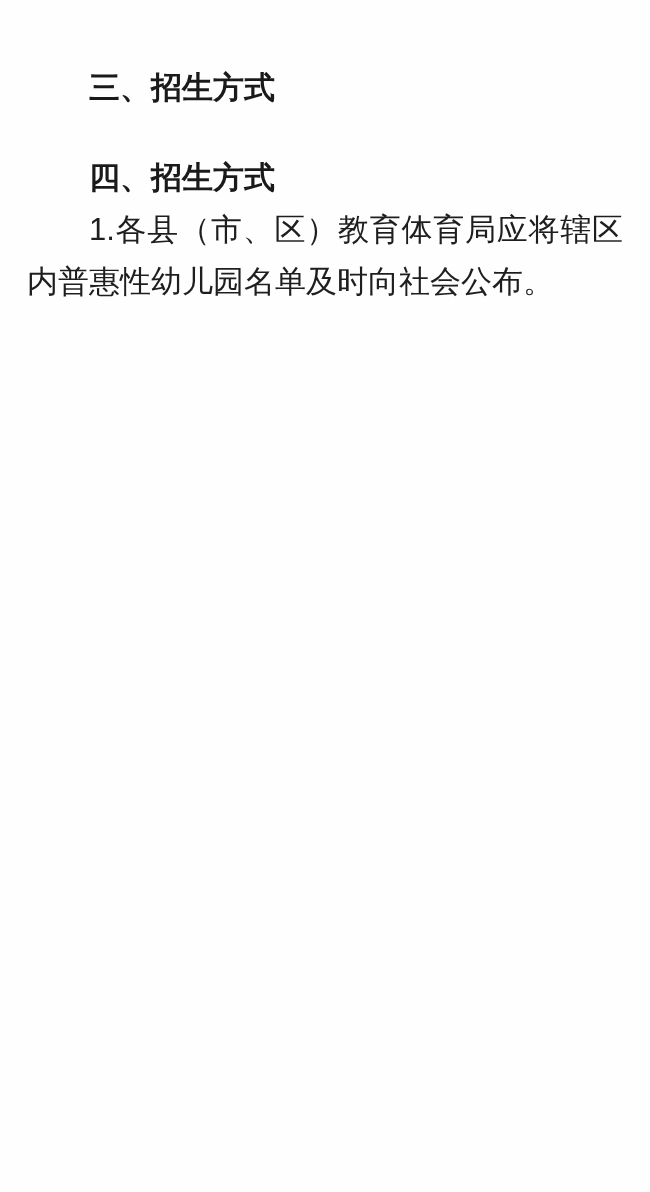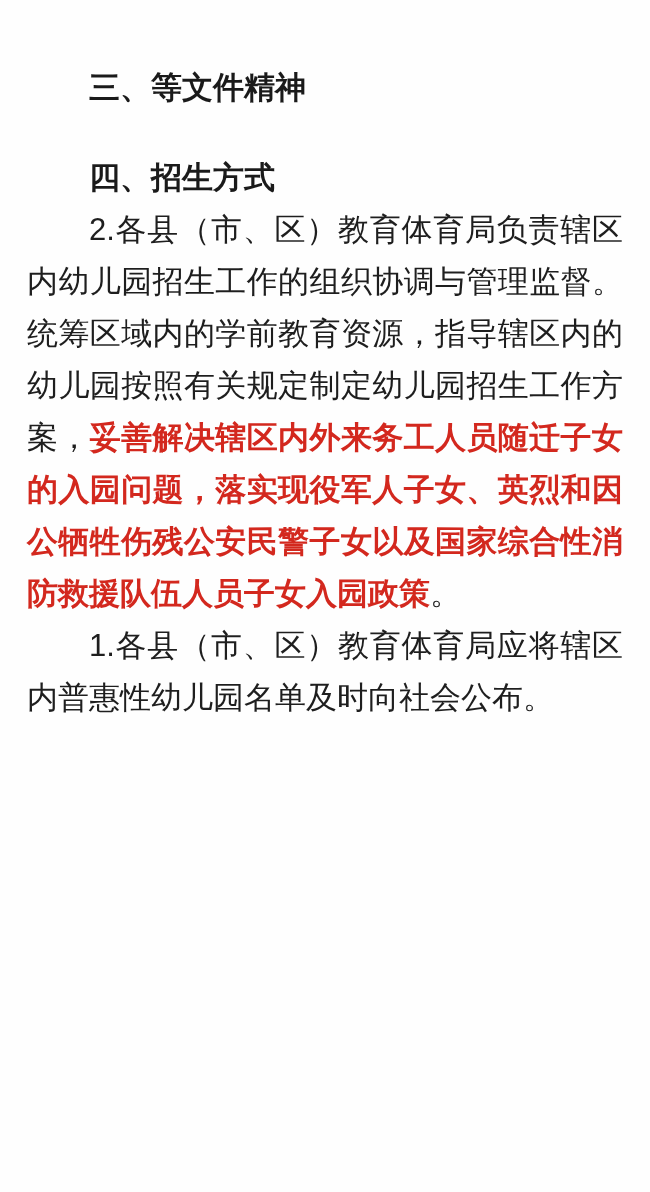--- a/index.html
+++ b/index.html
@@ -40,18 +40,17 @@
   }
   .red-em {
     color: #d3281e;
     font-weight: 700;
   }
 </style>
 </head>
 <body>
 
 <div class="page">
-  <h2 class="heading">三、等文件精神</h2>
+  <h2 class="heading">三、招生方式</h2>
 
   <h2 class="heading section-gap">四、招生方式</h2>
-  <p class="para"><span>2.各县（市、区）教育体育局负责辖区内幼儿园招生工作的组织协调与管理监督。统筹区域内的学前教育资源，指导辖区内的幼儿园按照有关规定制定幼儿园招生工作方案，</span><span class="red-em">妥善解决辖区内外来务工人员随迁子女的入园问题，落实现役军人子女、英烈和因公牺牲伤残公安民警子女以及国家综合性消防救援队伍人员子女入园政策</span><span>。</span></p>
   <p class="para">1.各县（市、区）教育体育局应将辖区内普惠性幼儿园名单及时向社会公布。</p>
 </div>
 
 </body></html>

